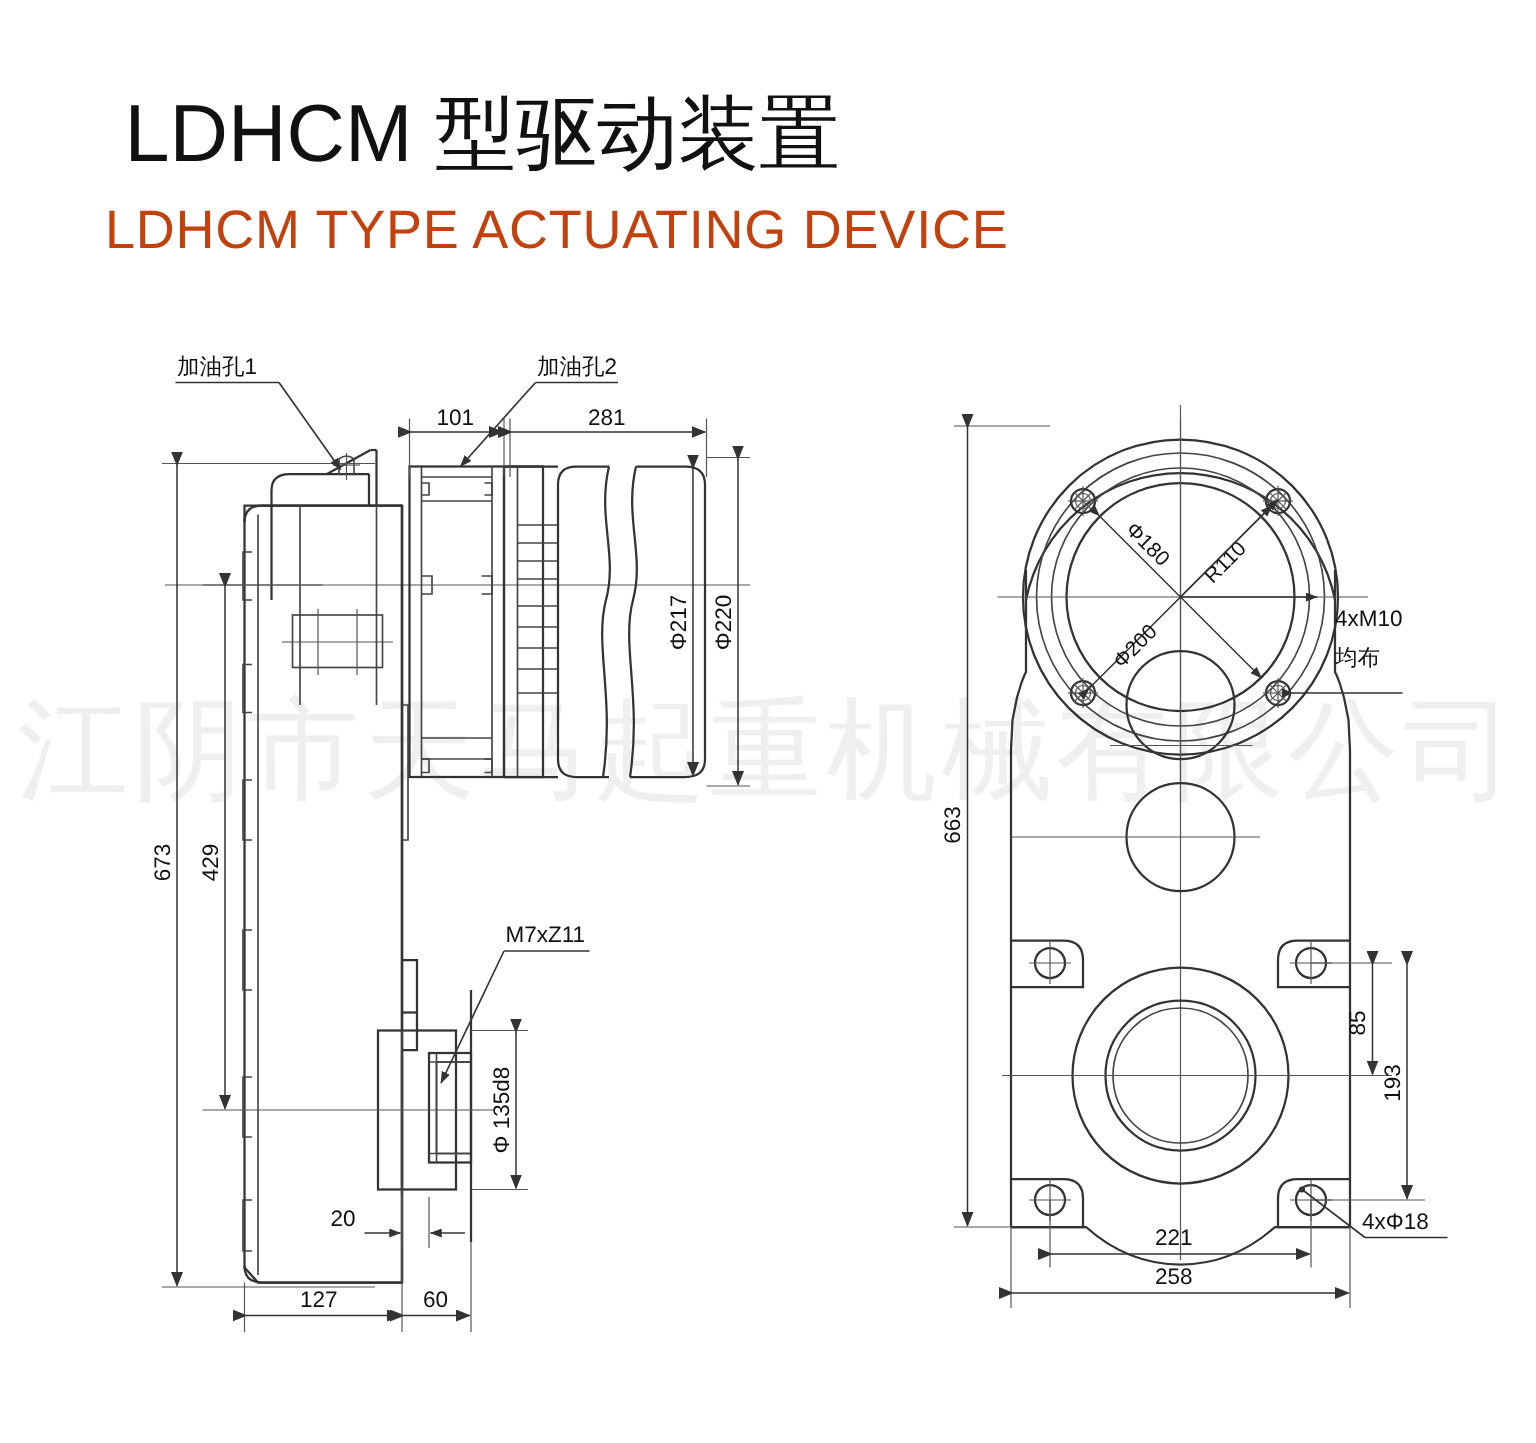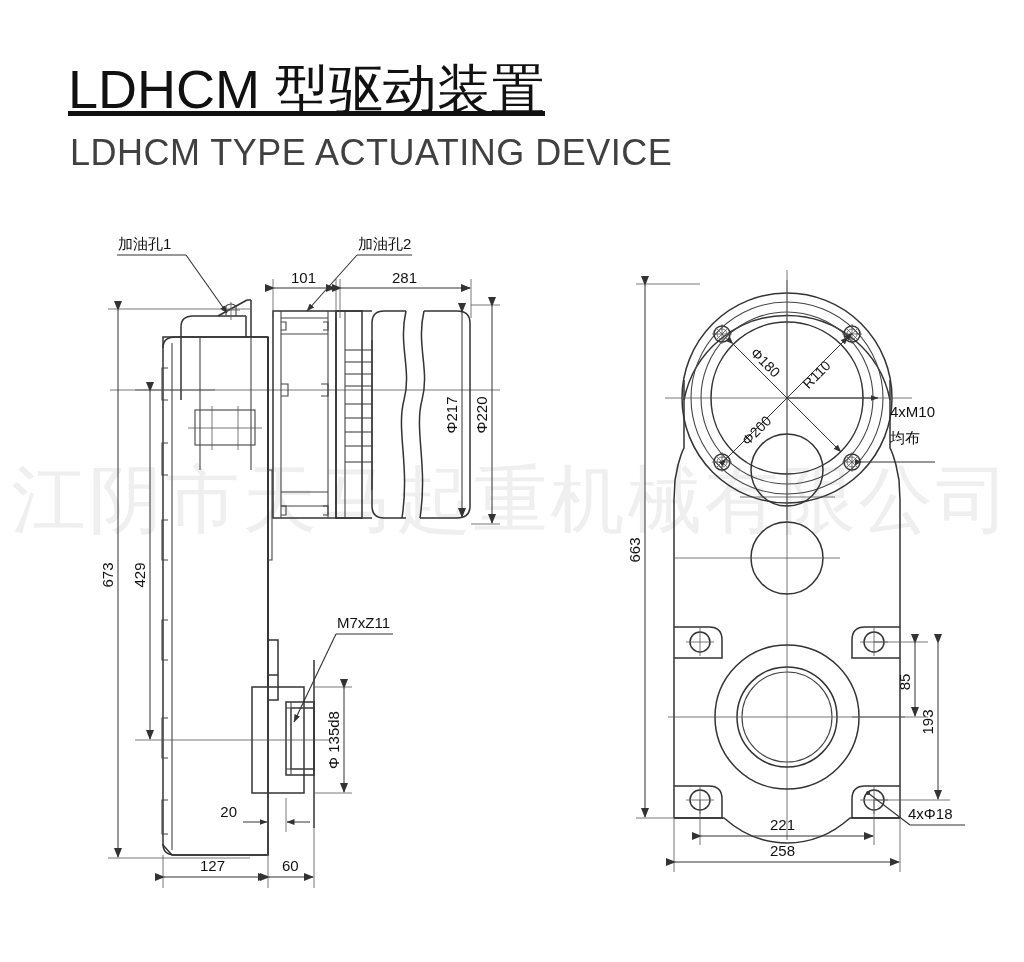--- a/index.html
+++ b/index.html
@@ -4,28 +4,28 @@
 <title>LDHCM TYPE ACTUATING DEVICE</title>
 <style>
   html,body{margin:0;padding:0;background:#ffffff;}
   body{
     width:1024px;height:962px;position:relative;overflow:hidden;
     font-family:"Liberation Sans","DejaVu Sans",sans-serif;
     color:#1a1a1a;
   }
   #sheet{position:absolute;left:0;top:0;width:1024px;height:962px;}
   .title-zh{
-    position:absolute;left:68px;top:58px;
+    position:absolute;left:83px;top:58px;
     font-size:54px;line-height:62px;letter-spacing:0px;
-    font-weight:400;color:#111;white-space:nowrap;text-decoration:underline;
+    font-weight:400;color:#111;white-space:nowrap;
   }
   .title-en{
     position:absolute;left:70px;top:132px;
     font-size:36px;line-height:42px;letter-spacing:0.5px;
-    font-weight:400;color:#404040;white-space:nowrap;
+    font-weight:400;color:#c2410c;white-space:nowrap;
   }
   svg{position:absolute;left:0;top:0;width:1024px;height:962px;}
   .wm{
     position:absolute;left:0;top:455px;width:1024px;
     text-align:center;font-size:74px;line-height:90px;
     color:#efefef;white-space:nowrap;letter-spacing:3px;
     pointer-events:none;user-select:none;
   }
 </style>
 </head>

